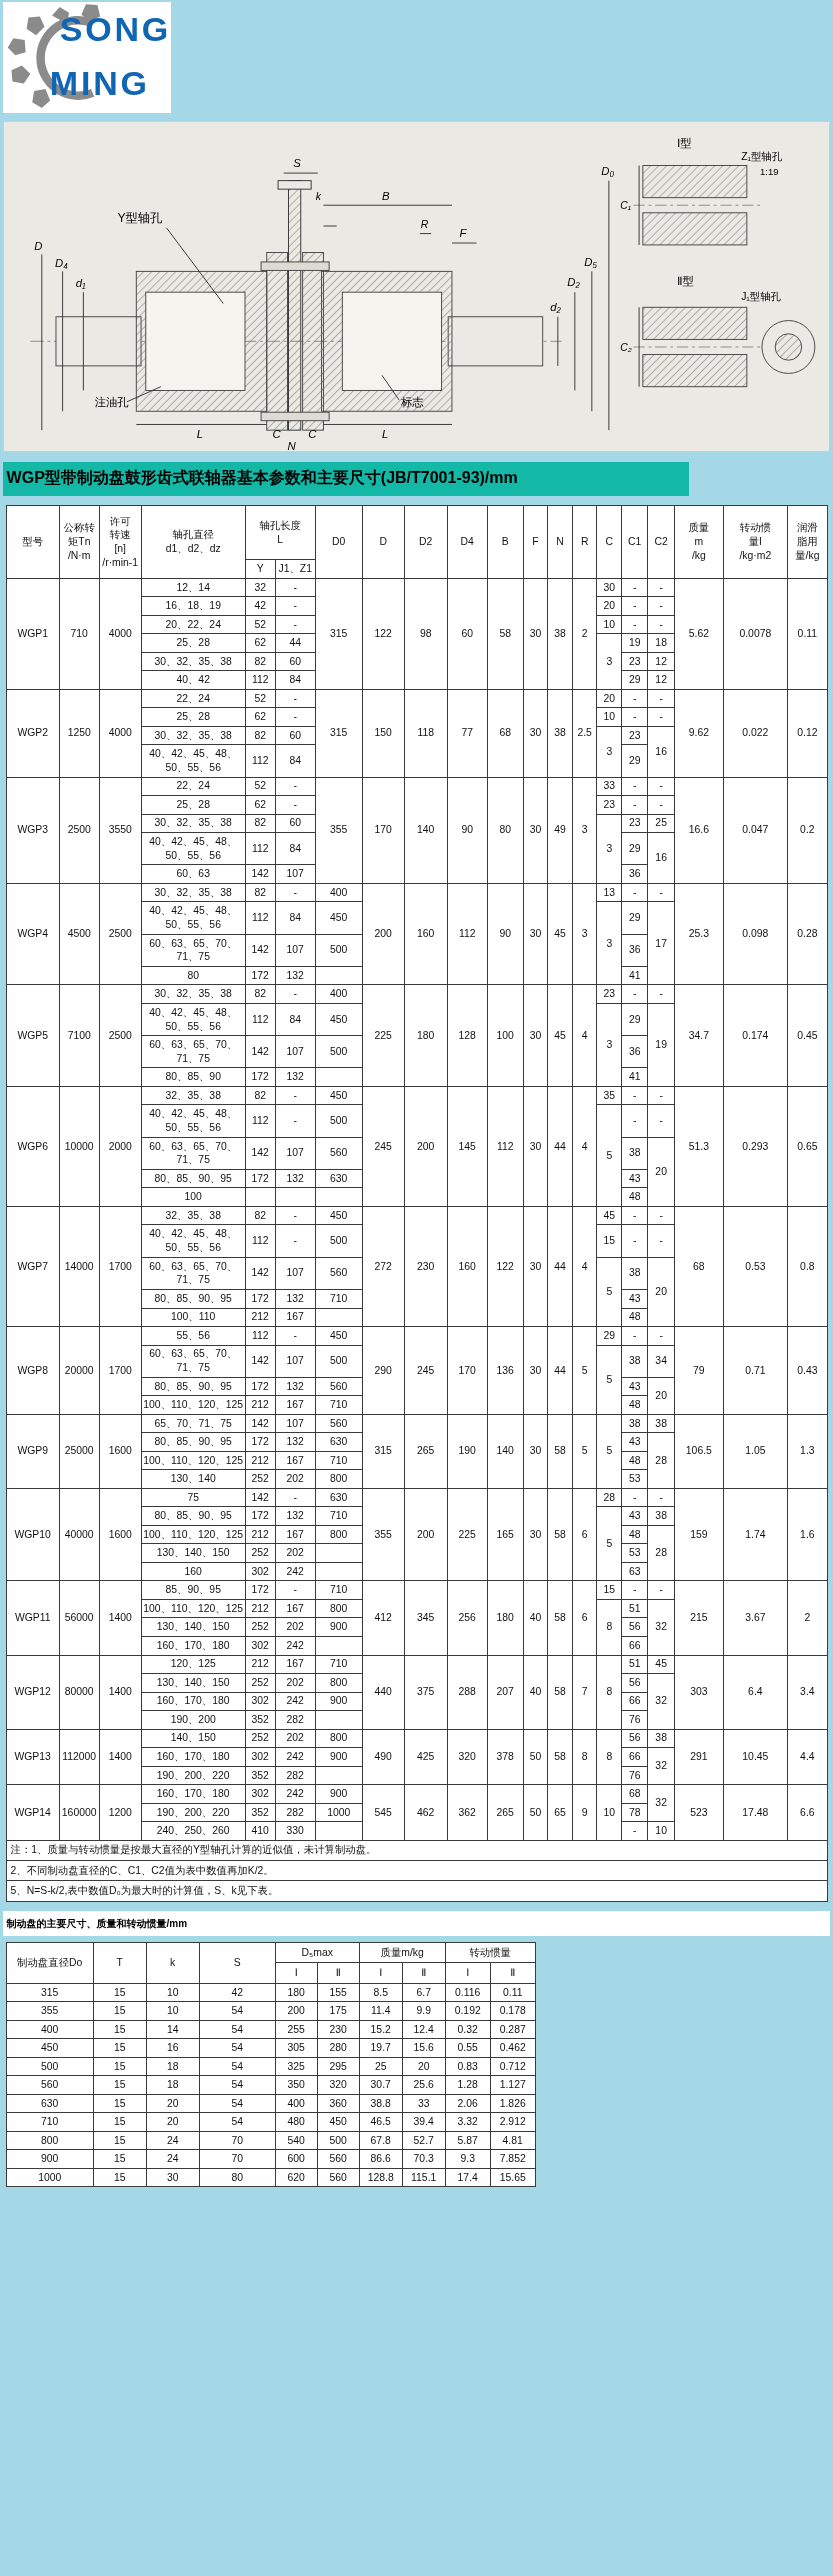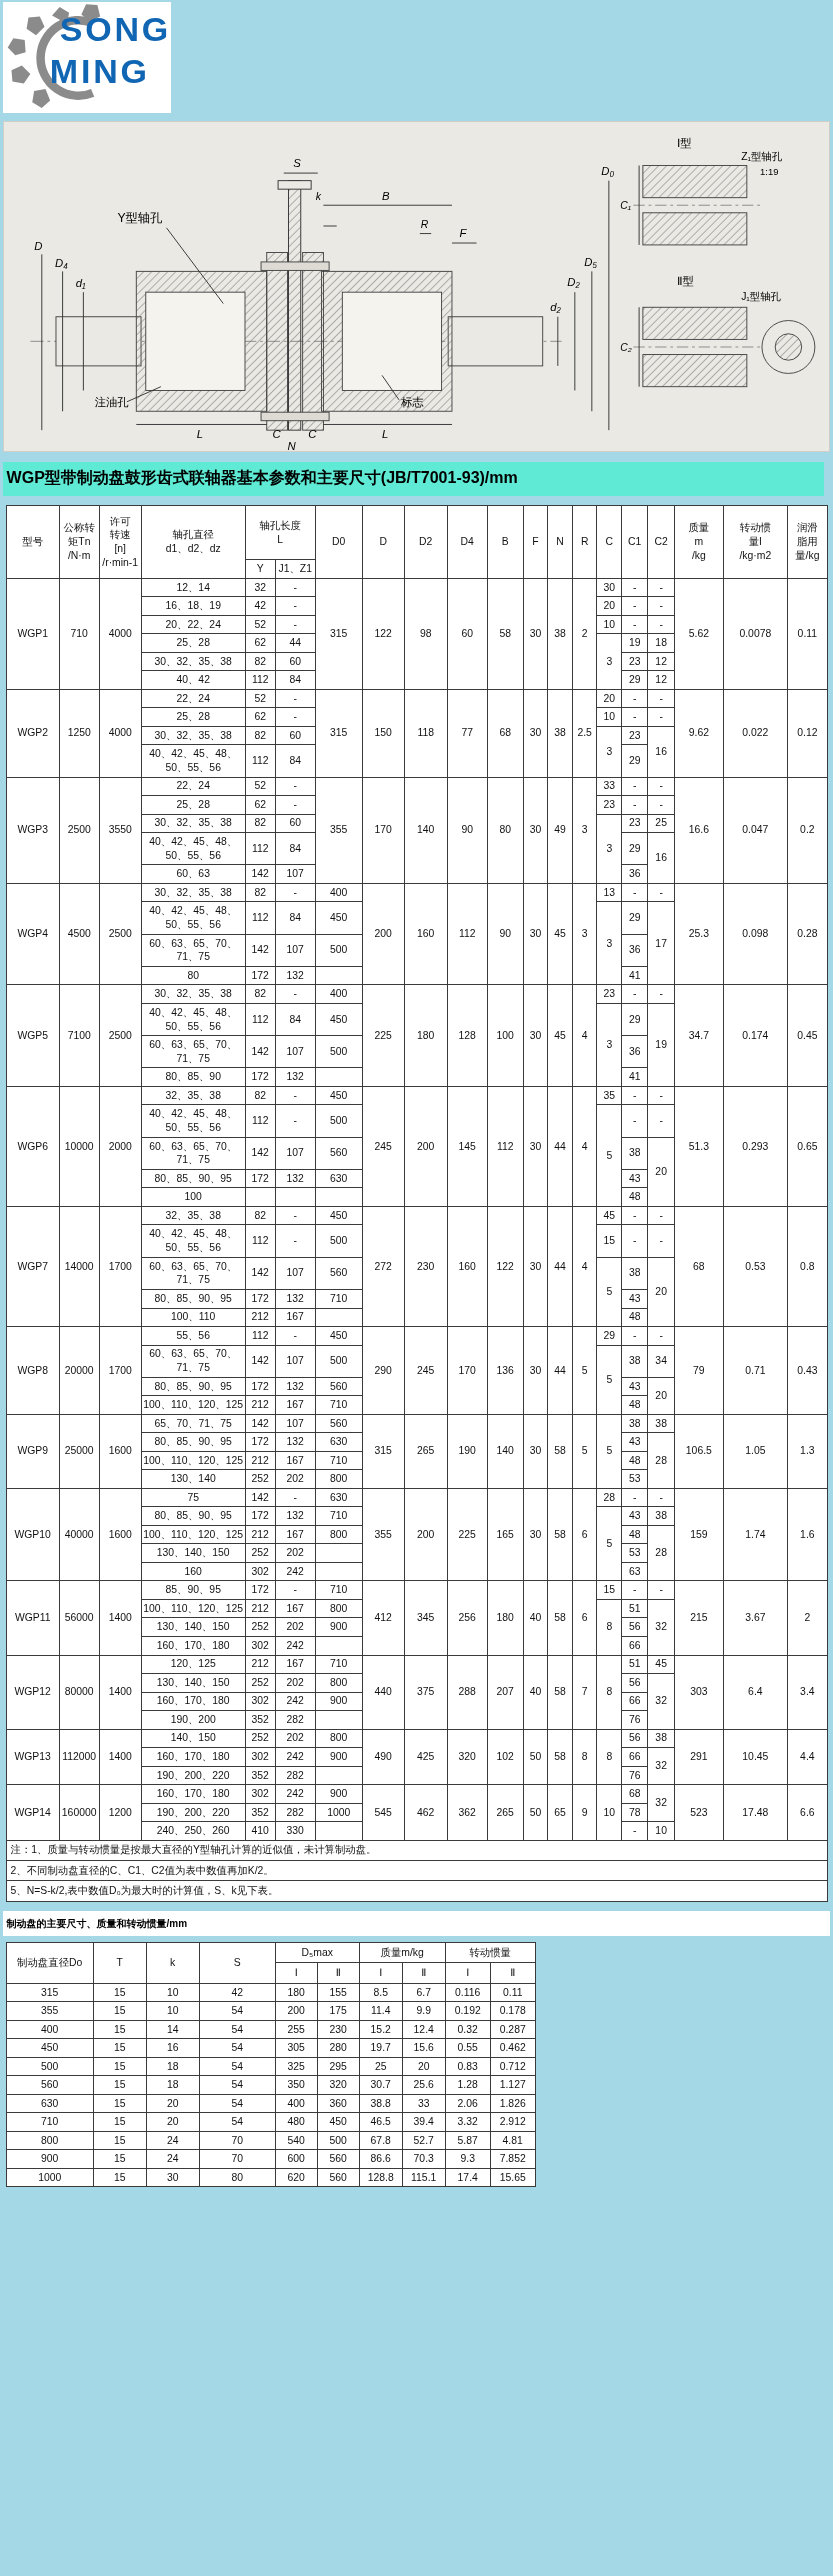--- a/index.html
+++ b/index.html
@@ -2,26 +2,26 @@
 <html style="font-size:15px"><head>
 <meta charset="utf-8">
 <style>
   html,body{margin:0;padding:0;}
   body{width:833px;min-height:2576px;background:#a5d8e6;font-family:"Liberation Sans",sans-serif;color:#111;}
   .page{position:relative;width:833px;}
   
   .logo-box{position:relative;width:168px;height:111px;background:#ffffff;margin:1.9px 0 0 2.8px;overflow:hidden;}
   .logo-word{position:absolute;color:#1166b4;font-weight:bold;font-size:34px;letter-spacing:2.8px;font-family:"Liberation Sans",sans-serif;}
   .logo-word.w1{left:57px;top:8px;}
-  .logo-word.w2{left:47px;top:50px;}
+  .logo-word.w2{left:47px;top:62px;}
   
   .drawing-wrap{width:827px;height:331px;background:#eae9e4;margin:8.5px 0 0 2.8px;border:0.9px solid #cfcfc8;box-sizing:border-box;}
   .drawing-wrap svg{display:block;}
   
-  .title-bar{width:821px;background:#5eead4;margin:9.4px 0 0 2.8px;padding:6.6px 1.9px 6.6px 3.8px;box-sizing:border-box;}
+  .title-bar{width:686px;background:#14b8a6;margin:9.4px 0 0 2.8px;padding:6.6px 1.9px 6.6px 3.8px;box-sizing:border-box;}
   .title-bar h1{margin:0;font-size:16px;font-weight:bold;color:#000;}
   .title2-bar{width:827px;background:#ffffff;margin:9.4px 0 5.7px 2.8px;padding:5.7px 1.9px 5.7px 3.8px;box-sizing:border-box;}
   .title2-bar h2{margin:0;font-size:10px;font-weight:bold;color:#000;}
   
   table{border-collapse:collapse;background:#ffffff;font-size:10.4px;color:#111;}
   table.main{margin:9.4px 0 0 5.7px;table-layout:fixed;width:820px;border:1.9px solid #000;}
   table.disc{margin:0 0 0 5.7px;table-layout:fixed;width:529px;border:1.9px solid #000;}
   th,td{border:0.9px solid #3a3a3a;text-align:center;vertical-align:middle;padding:1.9px 0.9px;line-height:1.32;overflow:hidden;}
   th{font-weight:normal;background:#fff;}
   .pre{white-space:pre-line;}
@@ -794,21 +794,21 @@
           <td rowspan="3">WGP13</td>
           <td rowspan="3">112000</td>
           <td rowspan="3">1400</td>
           <td>140、150</td>
           <td>252</td>
           <td>202</td>
           <td>800</td>
           <td rowspan="3">490</td>
           <td rowspan="3">425</td>
           <td rowspan="3">320</td>
-          <td rowspan="3">102</td>
+          <td rowspan="3">378</td>
           <td rowspan="3">50</td>
           <td rowspan="3">58</td>
           <td rowspan="3">8</td>
           <td rowspan="3">8</td>
           <td>56</td>
           <td>38</td>
           <td rowspan="3">291</td>
           <td rowspan="3">10.45</td>
           <td rowspan="3">4.4</td>
         </tr>

